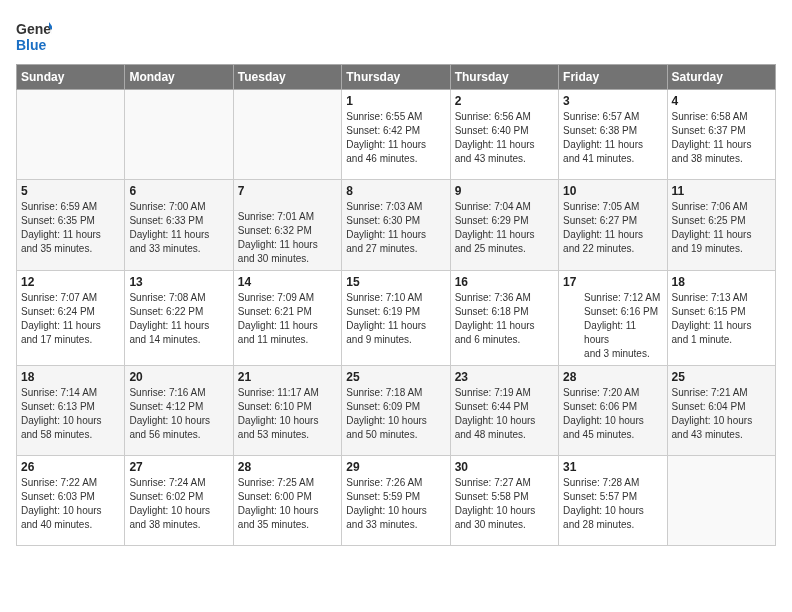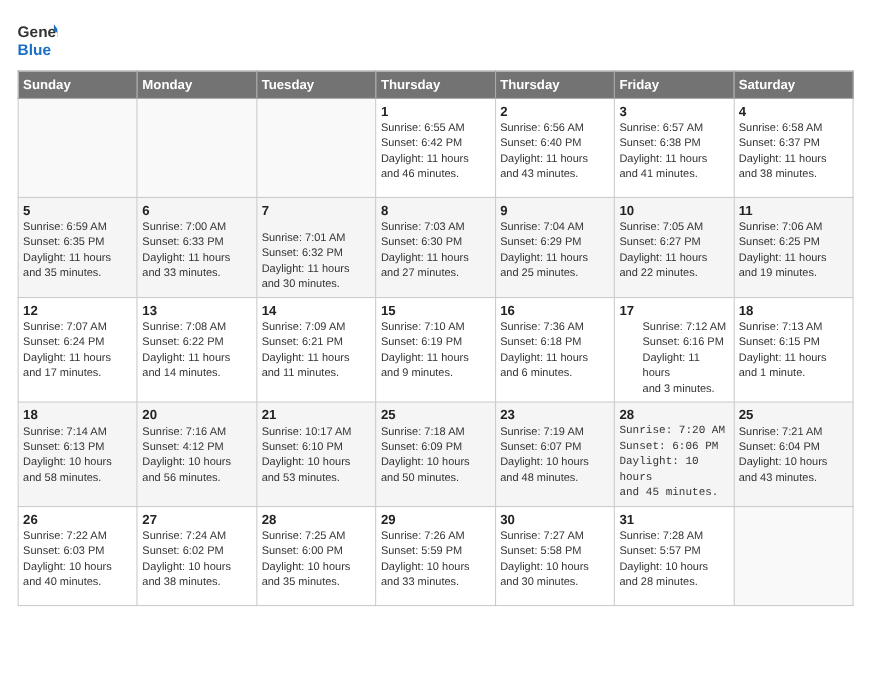--- a/index.html
+++ b/index.html
@@ -245,42 +245,42 @@
         </td>
         <td>
           <span class="day-num">20</span>
           <div class="day-info" style="white-space: pre-line;">Sunrise: 7:16 AM
 Sunset: 4:12 PM
 Daylight: 10 hours
 and 56 minutes.</div>
         </td>
         <td>
           <span class="day-num">21</span>
-          <div class="day-info" style="white-space: pre-line;">Sunrise: 10:17 AM
+          <div class="day-info" style="white-space: pre-line;">Sunrise: 11:17 AM
 Sunset: 6:10 PM
 Daylight: 10 hours
 and 53 minutes.</div>
         </td>
         <td>
           <span class="day-num">25</span>
           <div class="day-info" style="white-space: pre-line;">Sunrise: 7:18 AM
 Sunset: 6:09 PM
 Daylight: 10 hours
 and 50 minutes.</div>
         </td>
         <td>
           <span class="day-num">23</span>
           <div class="day-info" style="white-space: pre-line;">Sunrise: 7:19 AM
-Sunset: 6:07 PM
+Sunset: 6:44 PM
 Daylight: 10 hours
 and 48 minutes.</div>
         </td>
         <td>
           <span class="day-num">28</span>
-          <div class="day-info" style="white-space: pre-line; font-family: Liberation Mono, monospace;">Sunrise: 7:20 AM
+          <div class="day-info" style="white-space: pre-line;">Sunrise: 7:20 AM
 Sunset: 6:06 PM
 Daylight: 10 hours
 and 45 minutes.</div>
         </td>
         <td>
           <span class="day-num">25</span>
           <div class="day-info" style="white-space: pre-line;">Sunrise: 7:21 AM
 Sunset: 6:04 PM
 Daylight: 10 hours
 and 43 minutes.</div>

